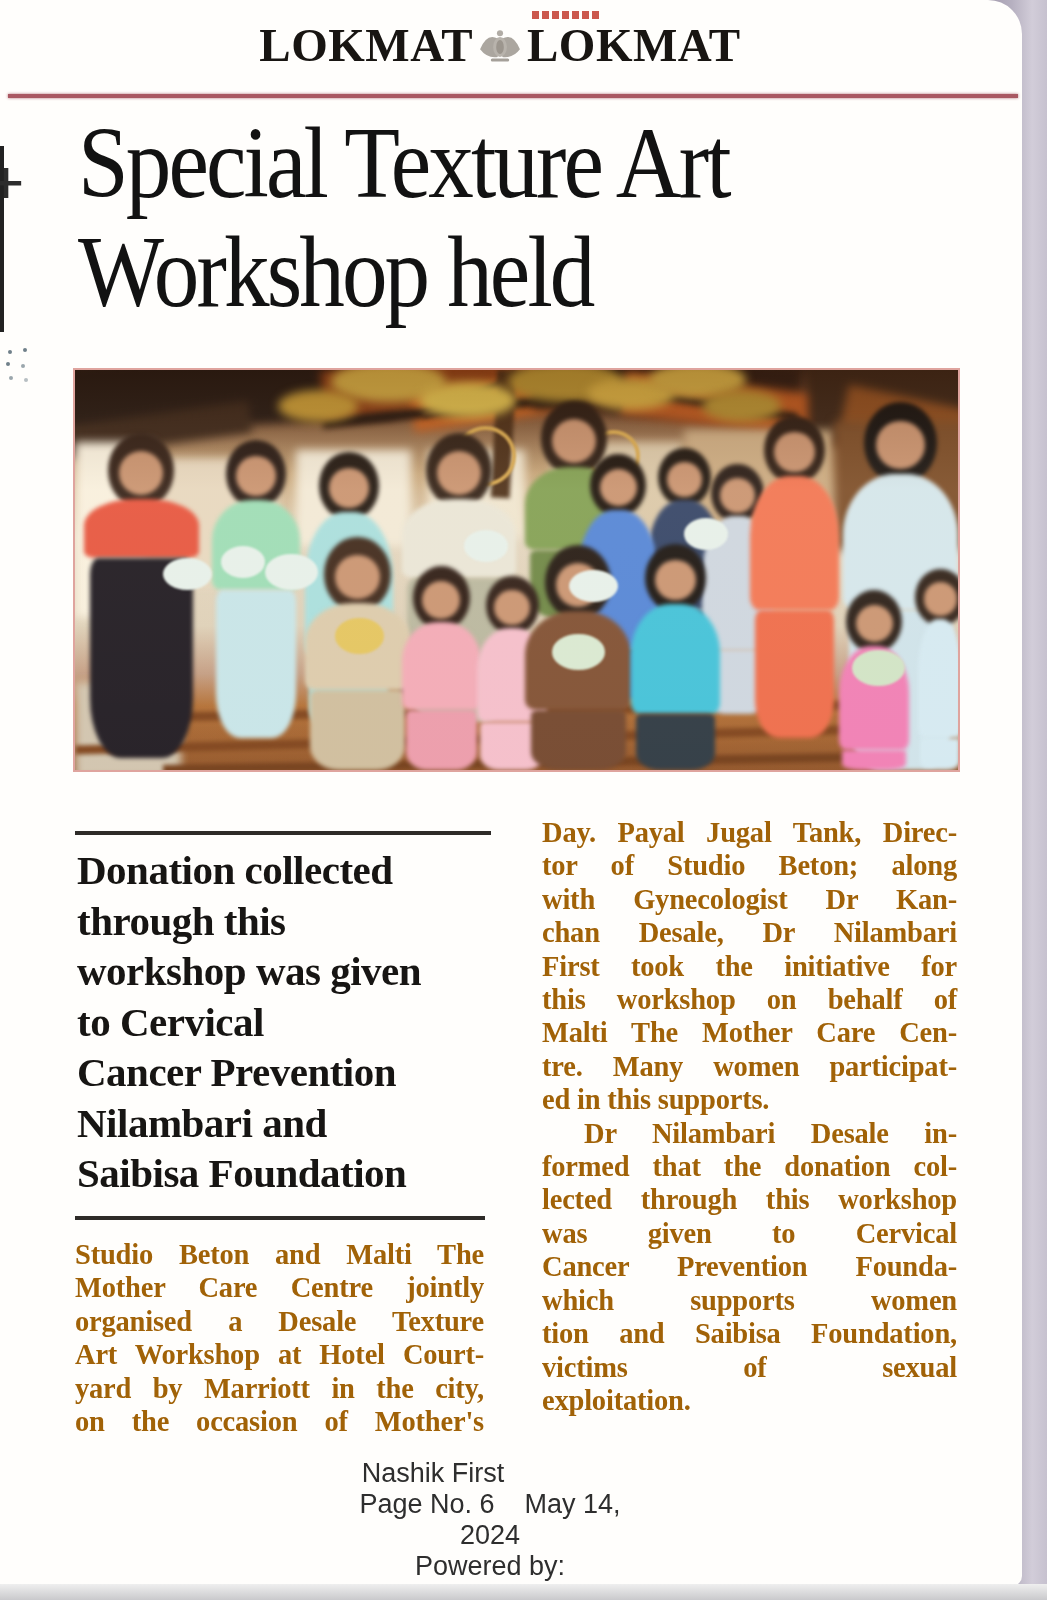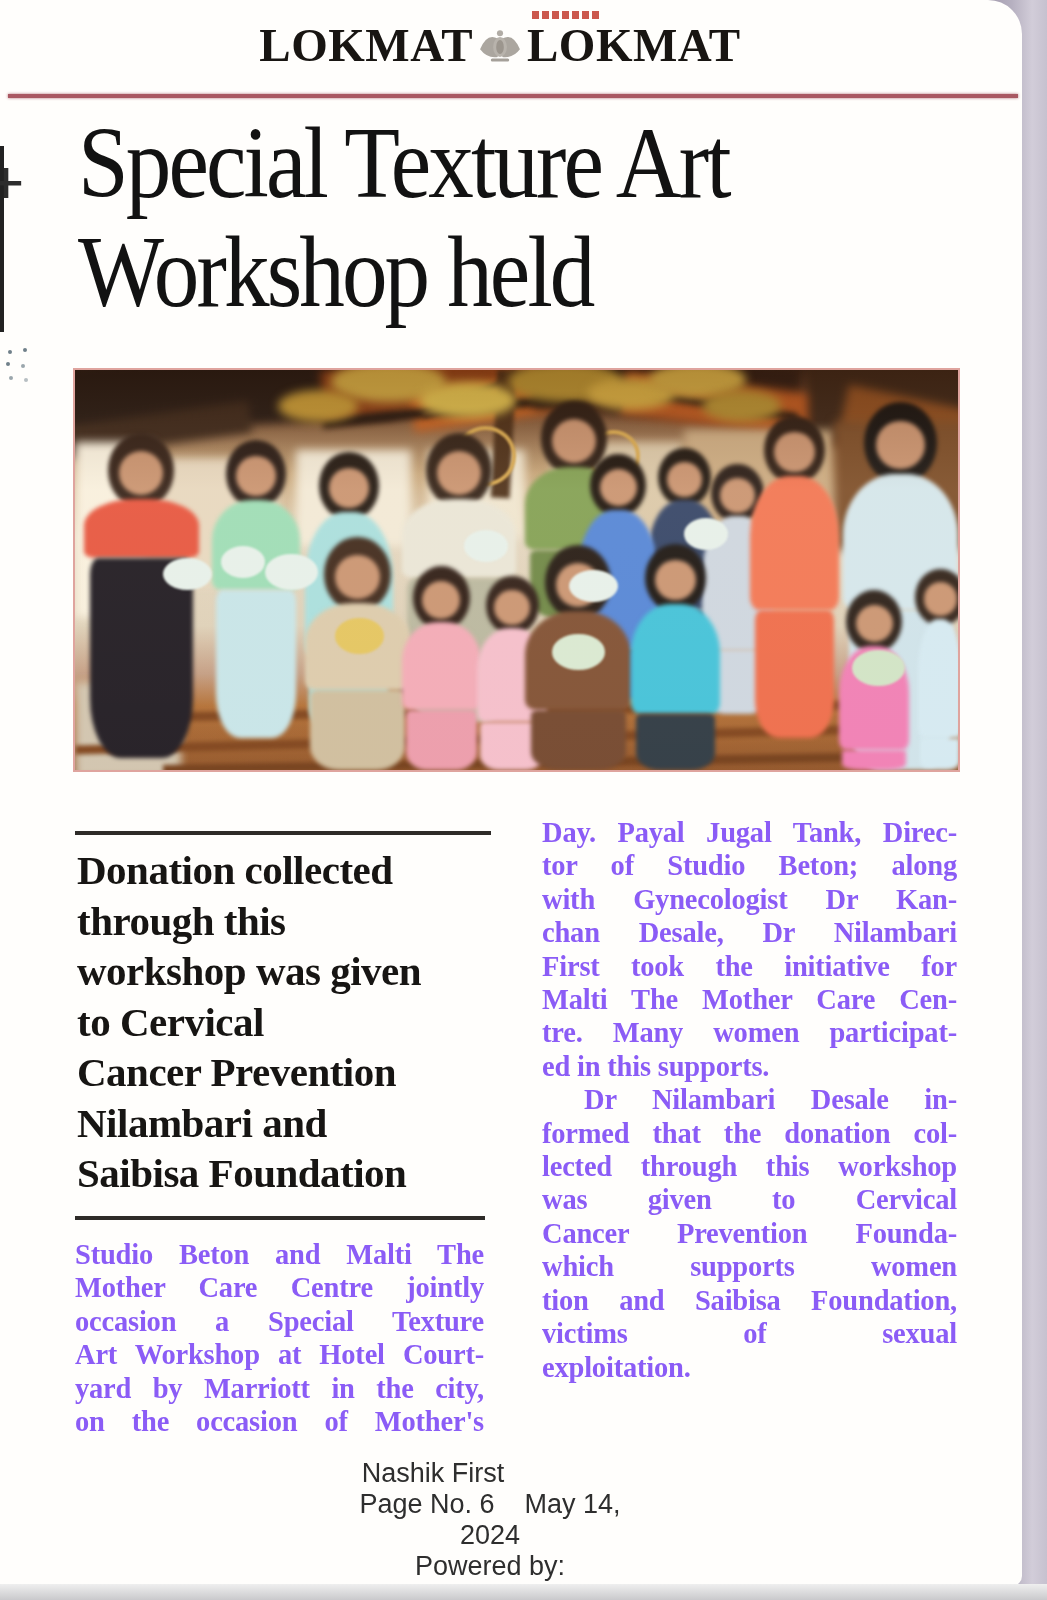--- a/index.html
+++ b/index.html
@@ -48,21 +48,21 @@
   .scene::after{content:'';position:absolute;inset:0;z-index:9;pointer-events:none;
          background:linear-gradient(180deg,rgba(70,35,12,.16),rgba(255,242,222,.10) 30%,rgba(255,246,232,.08));}
   .blob{position:absolute;}
 
   
   .lrule{position:absolute;height:4px;background:#2e2b28;}
   .lrule1{left:75px;top:831px;width:416px;}
   .lrule2{left:75px;top:1216px;width:410px;}
   .subhead{position:absolute;left:77px;top:845px;width:412px;
            font-weight:700;font-size:41px;line-height:50.5px;color:#171513;letter-spacing:-.5px;}
-  .bodytext{font-weight:700;font-size:28.5px;line-height:33.4px;color:#8b5cf6;letter-spacing:-.2px;}
+  .bodytext{font-weight:700;font-size:28.5px;line-height:33.4px;color:#a16207;letter-spacing:-.2px;}
   .leftcol{position:absolute;left:75px;top:1238px;width:409px;}
   .rightcol{position:absolute;left:542px;top:816px;width:415px;}
   .jline{text-align:justify;text-align-last:justify;}
   .jline.lastline{text-align-last:left;}
   .jline.indent{text-indent:42px;}
 
   
   .footer{position:absolute;left:340px;top:1458px;width:300px;text-align:center;
           font-family:"Liberation Sans",sans-serif;font-size:27px;line-height:31px;color:#2e2e2e;}
   .footer .f1{transform:translateX(-57px);}
@@ -236,33 +236,34 @@
         <div>to Cervical</div>
         <div>Cancer Prevention</div>
         <div>Nilambari and</div>
         <div>Saibisa Foundation</div>
       </div>
     <div class="lrule lrule2"></div>
 
     <div class="leftcol bodytext">
         <div class="jline">Studio Beton and Malti The</div>
         <div class="jline">Mother Care Centre jointly</div>
-        <div class="jline">occasion a Special Texture</div>
+        <div class="jline">organised a Desale Texture</div>
         <div class="jline">Art Workshop at Hotel Court-</div>
         <div class="jline">yard by Marriott in the city,</div>
         <div class="jline">on the occasion of Mother's</div>
       </div>
 
     <div class="rightcol bodytext">
       <div>
           <div class="jline">Day. Payal Jugal Tank, Direc-</div>
           <div class="jline">tor of Studio Beton; along</div>
           <div class="jline">with Gynecologist Dr Kan-</div>
           <div class="jline">chan Desale, Dr Nilambari</div>
           <div class="jline">First took the initiative for</div>
+          <div class="jline">this workshop on behalf of</div>
           <div class="jline">Malti The Mother Care Cen-</div>
           <div class="jline">tre. Many women participat-</div>
           <div class="jline lastline">ed in this supports.</div>
         </div>
       <div>
           <div class="jline indent">Dr Nilambari Desale in-</div>
           <div class="jline">formed that the donation col-</div>
           <div class="jline">lected through this workshop</div>
           <div class="jline">was given to Cervical</div>
           <div class="jline">Cancer Prevention Founda-</div>

